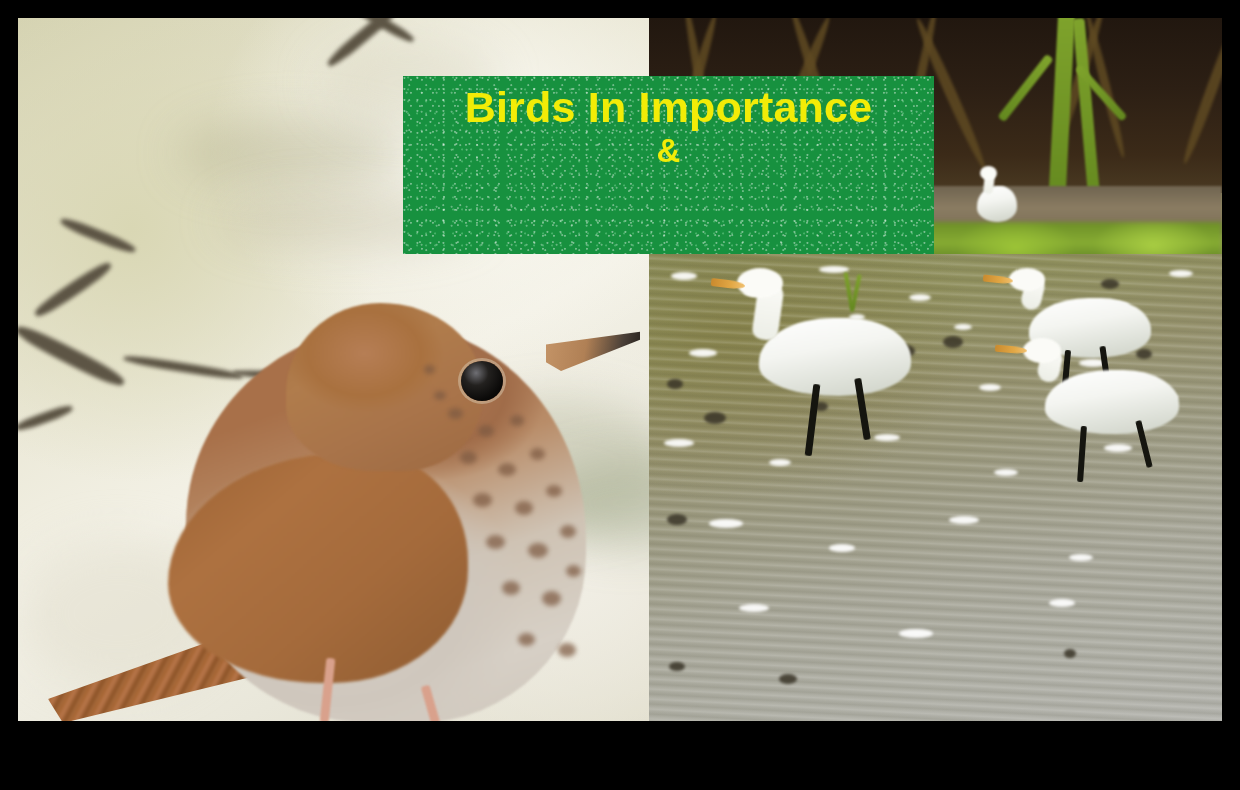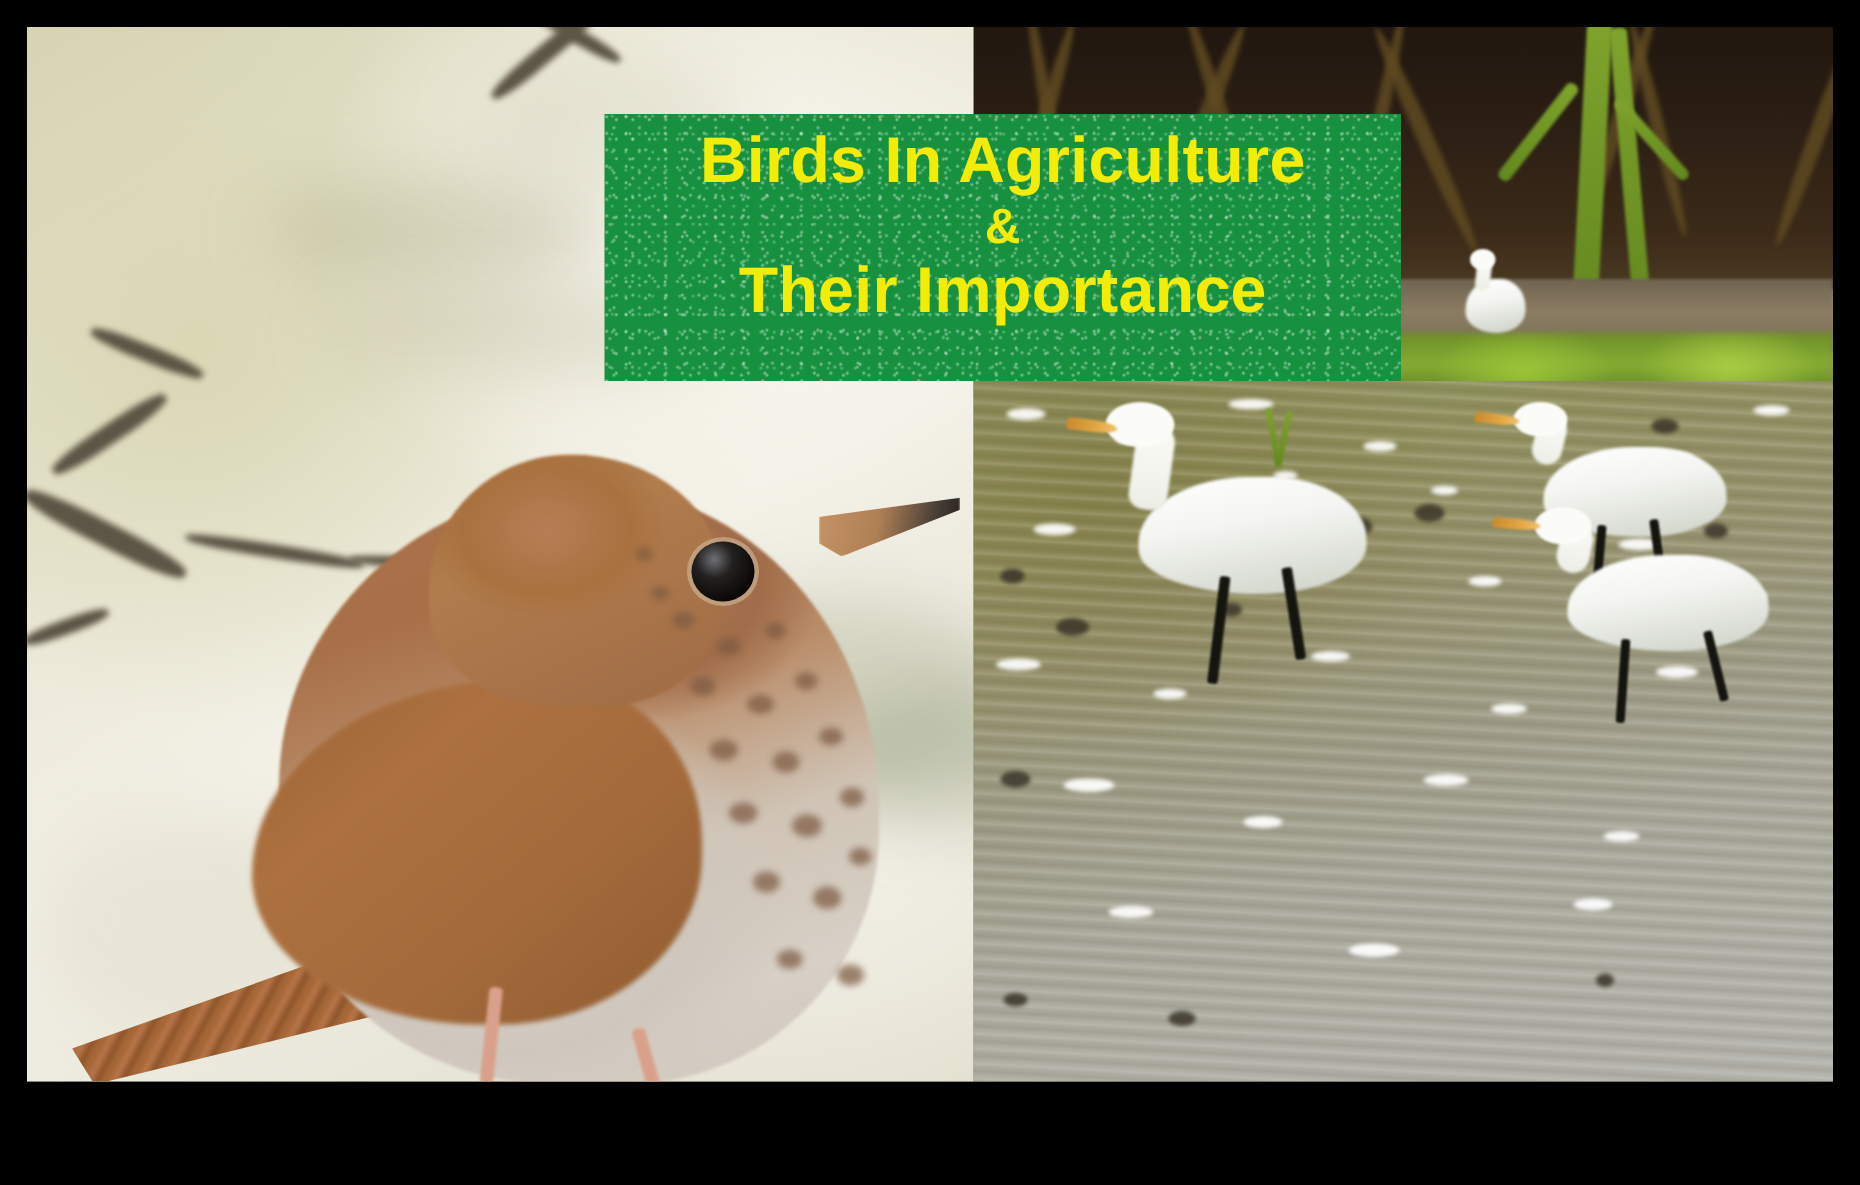--- a/index.html
+++ b/index.html
@@ -467,19 +467,18 @@
           <div class="e-neck" style="left:48px; top:12px; width:22px; height:34px; border-radius:11px; transform:rotate(12deg);"></div>
           <div class="e-head" style="left:32px; top:2px; width:38px; height:25px;"></div>
           <div class="e-beak" style="left:4px; top:10px; width:32px; height:7px; transform:rotate(5deg); border-radius:2px 50% 50% 2px;"></div>
           <div class="e-leg" style="left:88px; top:90px; width:6px; height:56px; transform:rotate(4deg);"></div>
           <div class="e-leg" style="left:150px; top:84px; width:6px; height:48px; transform:rotate(-14deg);"></div>
         </div>
       </div>
     </div>
 
     <div id="title-banner">
-      <div class="title-line" id="title-line-1">Birds In Agriculture</div>
+      <div class="title-line" id="title-line-1">Birds In Importance</div>
       <div class="title-line" id="title-line-2">&amp;</div>
-      <div class="title-line" id="title-line-3">Their Importance</div>
     </div>
 
   </div>
 </div>
 
 </body></html>

